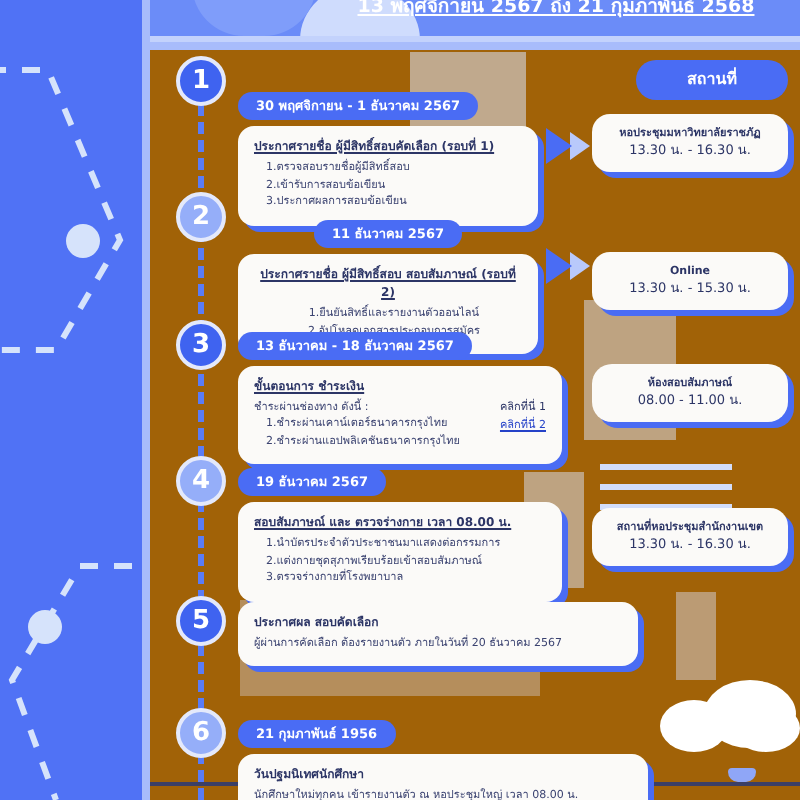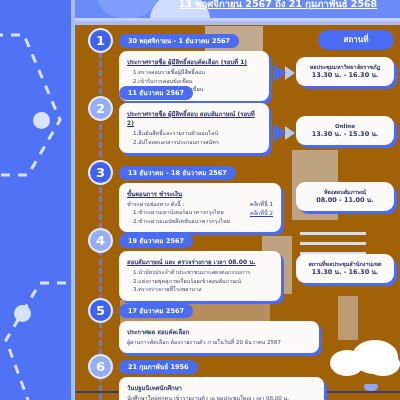--- a/index.html
+++ b/index.html
@@ -261,21 +261,21 @@
   .time-box .place {
     font-size: 5.5px;
     color: #2c3566;
     font-weight: bold;
     line-height: 8px;
     white-space: nowrap;
   }
   .time-box .hours {
     font-size: 6.5px;
     color: #2c3566;
-    font-weight: bold;
+    font-weight: normal;
     line-height: 9px;
     white-space: nowrap;
   }
 </style>
 </head>
 <body>
 
 <div id="page">
 
   <div class="bg-block" style="left:205px; top:26px; width:58px; height:42px; opacity:.55;"></div>
@@ -309,21 +309,21 @@
   <div class="header-swoop"></div>
   <div class="header-title">13 พฤศจิกายน 2567 ถึง 21 กุมภาพันธ์ 2568</div>
   <div class="header-underline"></div>
   <div class="header-sub"></div>
 
   <div class="timeline">
     <div class="spine"></div>
 
     <div class="tl-item">
       <div class="num-circle num-dark" style="top:2px;">1</div>
-      <div class="card" style="top:2px; width:150px;">
+      <div class="card" style="top:14px; width:150px;">
         <div class="date-pill">30 พฤศจิกายน - 1 ธันวาคม 2567</div>
         <div class="body-box">
           <div class="body-title">ประกาศรายชื่อ ผู้มีสิทธิ์สอบคัดเลือก (รอบที่ 1)</div>
           <ul class="body-list">
             <li>1.ตรวจสอบรายชื่อผู้มีสิทธิ์สอบ</li>
             <li>2.เข้ารับการสอบข้อเขียน</li>
             <li>3.ประกาศผลการสอบข้อเขียน</li>
           </ul>
         </div>
       </div>
@@ -331,33 +331,33 @@
       <div class="arrow" style="left:198px; top:38px;"></div>
       <div class="venue-pill" style="top:4px;">สถานที่</div>
       <div class="time-box" style="top:31px;">
         <div class="place">หอประชุมมหาวิทยาลัยราชภัฏ</div>
         <div class="hours">13.30 น. - 16.30 น.</div>
       </div>
     </div>
 
     <div class="tl-item">
       <div class="num-circle num-light" style="top:70px;">2</div>
-      <div class="card" style="top:54px; width:150px;">
+      <div class="card" style="top:78px; width:150px;text-align:center;">
         <div class="date-pill">11 ธันวาคม 2567</div>
         <div class="body-box">
           <div class="body-title">ประกาศรายชื่อ ผู้มีสิทธิ์สอบ สอบสัมภาษณ์ (รอบที่ 2)</div>
           <ul class="body-list">
             <li>1.ยืนยันสิทธิ์และรายงานตัวออนไลน์</li>
             <li>2.อัปโหลดเอกสารประกอบการสมัคร</li>
           </ul>
         </div>
       </div>
       <div class="arrow-ghost" style="left:210px; top:100px;"></div>
       <div class="arrow" style="left:198px; top:98px;"></div>
-      <div class="time-box" style="top:90px;">
+      <div class="time-box" style="top:100px;">
         <div class="place">Online</div>
         <div class="hours">13.30 น. - 15.30 น.</div>
       </div>
     </div>
 
     <div class="tl-item">
       <div class="num-circle num-dark" style="top:134px;">3</div>
       <div class="card" style="top:134px; width:162px;">
         <div class="date-pill">13 ธันวาคม - 18 ธันวาคม 2567</div>
         <div class="body-box">
@@ -370,21 +370,21 @@
                 <li>2.ชำระผ่านแอปพลิเคชันธนาคารกรุงไทย</li>
               </ul>
             </div>
             <div class="link-col">
               <a href="#">คลิกที่นี่ 1</a>
               <a href="#" class="ul">คลิกที่นี่ 2</a>
             </div>
           </div>
         </div>
       </div>
-      <div class="time-box" style="top:156px;">
+      <div class="time-box" style="top:156px;border-radius:10px;">
         <div class="place">ห้องสอบสัมภาษณ์</div>
         <div class="hours">08.00 - 11.00 น.</div>
       </div>
     </div>
 
     <div class="tl-item">
       <div class="num-circle num-light" style="top:202px;">4</div>
       <div class="card" style="top:202px; width:162px;">
         <div class="date-pill">19 ธันวาคม 2567</div>
         <div class="body-box">
@@ -398,21 +398,20 @@
       </div>
       <div class="time-box" style="top:228px;">
         <div class="place">สถานที่หอประชุมสำนักงานเขต</div>
         <div class="hours">13.30 น. - 16.30 น.</div>
       </div>
     </div>
 
     <div class="tl-item">
       <div class="num-circle num-dark" style="top:272px;">5</div>
       <div class="card" style="top:272px; width:200px;">
-        <div class="date-pill">17 ธันวาคม 2567</div>
         <div class="body-box">
           <div class="body-title" style="text-decoration:none;">ประกาศผล สอบคัดเลือก</div>
           <div class="body-sub">ผู้ผ่านการคัดเลือก ต้องรายงานตัว ภายในวันที่ 20 ธันวาคม 2567</div>
         </div>
       </div>
     </div>
 
     <div class="tl-item">
       <div class="num-circle num-light" style="top:328px;">6</div>
       <div class="card" style="top:328px; width:205px;">

